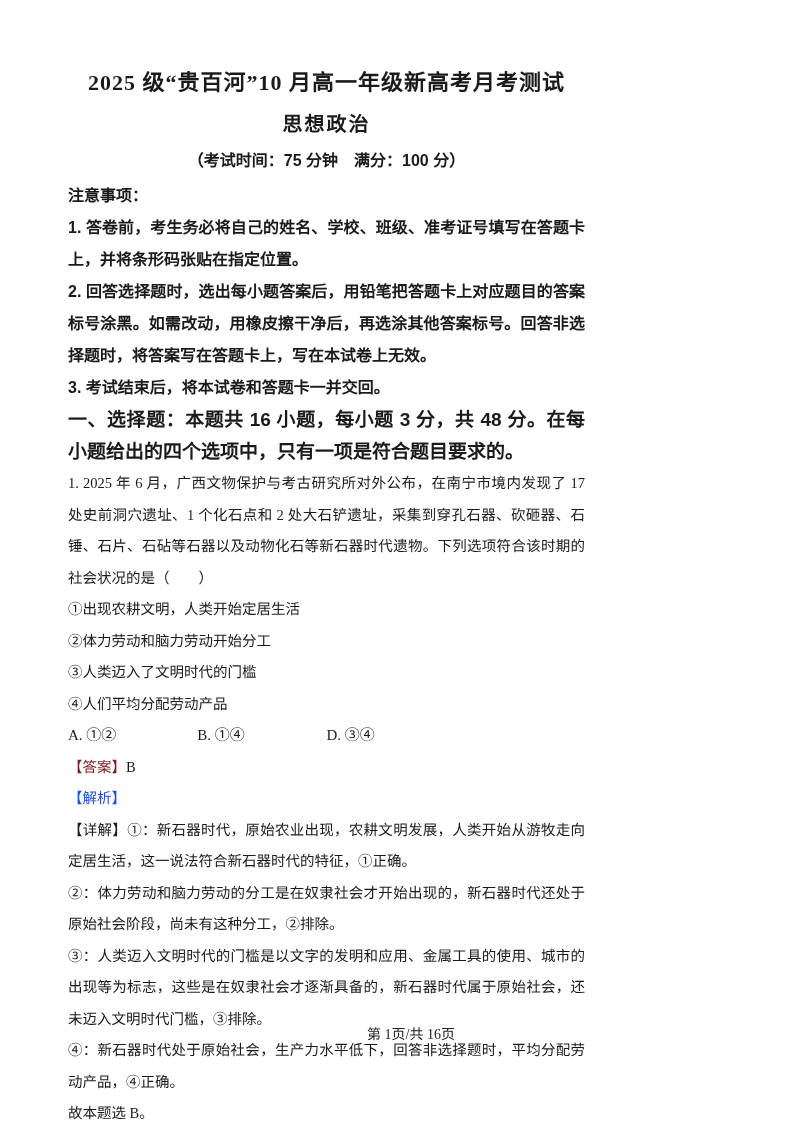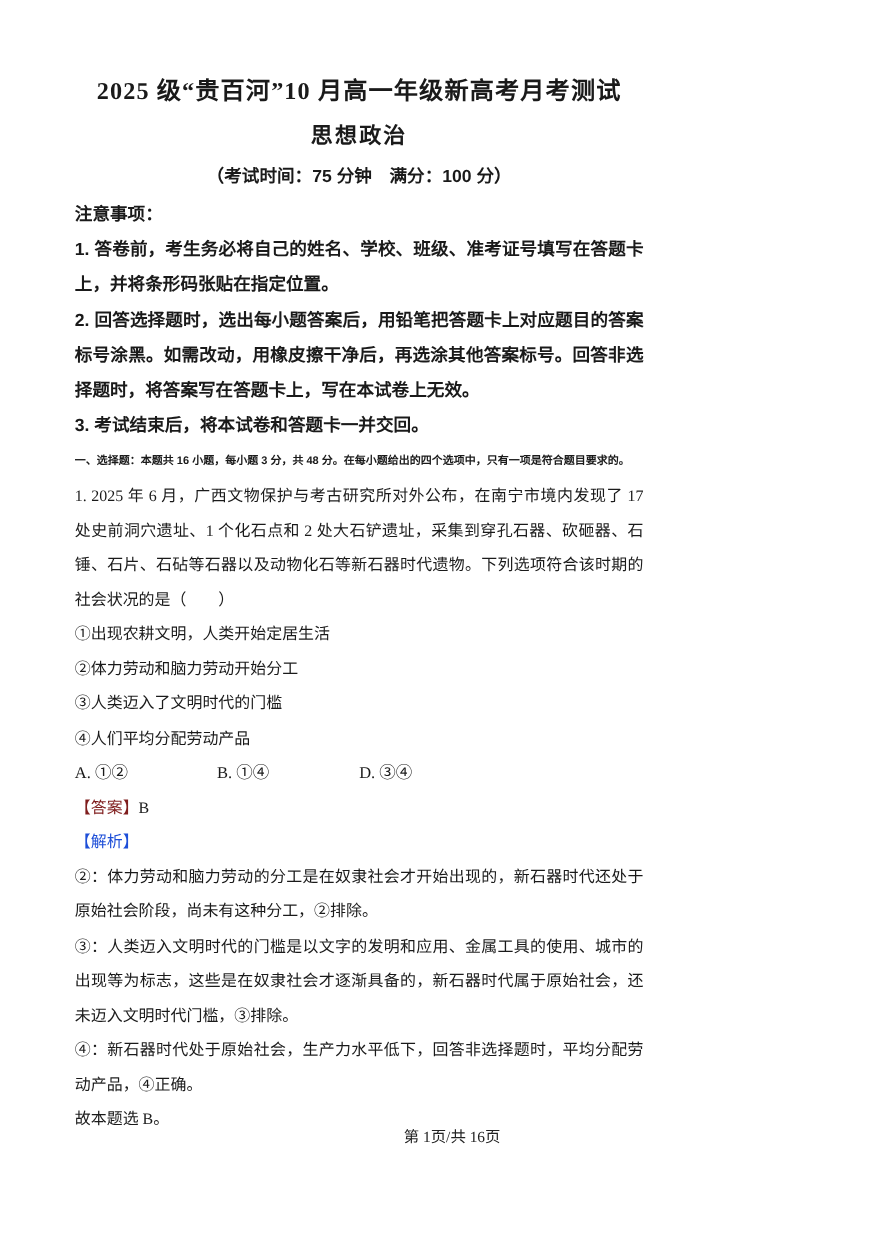--- a/index.html
+++ b/index.html
@@ -55,21 +55,21 @@
   .notice-item {
     margin: 0;
     font-size: 16px;
     line-height: 32px;
     font-weight: bold;
     font-family: "Liberation Sans", "DejaVu Sans", sans-serif;
     text-align: justify;
   }
   .section-head {
     margin: 0;
-    font-size: 10px;
+    font-size: 19px;
     line-height: 32px;
     font-weight: bold;
     font-family: "Liberation Sans", "DejaVu Sans", sans-serif;
     text-align: justify;
   }
   .stem, .statement, .detail, .tagline {
     margin: 0;
     font-size: 14.5px;
     line-height: 31.5px;
     text-align: justify;
@@ -129,20 +129,21 @@
   <div class="options-row">
     <span class="option">A. ①②</span>
     <span class="option">B. ①④</span>
     <span class="option">D. ③④</span>
   </div>
 
   <p class="tagline"><span class="tag-blue" style="color: #7f1d1d;">【答案】</span><span>B</span></p>
 
   <p class="tagline"><span class="tag-blue" style="color: #1d4ed8; margin-top: 45px;">【解析】</span></p>
 
+  <p class="detail"><span>【详解】</span><span>①：新石器时代，原始农业出现，农耕文明发展，人类开始从游牧走向定居生活，这一说法符合新石器时代的特征，①正确。</span></p>
   <p class="detail">②：体力劳动和脑力劳动的分工是在奴隶社会才开始出现的，新石器时代还处于原始社会阶段，尚未有这种分工，②排除。</p>
   <p class="detail">③：人类迈入文明时代的门槛是以文字的发明和应用、金属工具的使用、城市的出现等为标志，这些是在奴隶社会才逐渐具备的，新石器时代属于原始社会，还未迈入文明时代门槛，③排除。</p>
   <p class="detail">④：新石器时代处于原始社会，生产力水平低下，回答非选择题时，平均分配劳动产品，④正确。</p>
   <p class="detail">故本题选 B。</p>
 
 </div>
 
 <div class="page-footer">第 1页/共 16页</div>
 
 </body></html>

